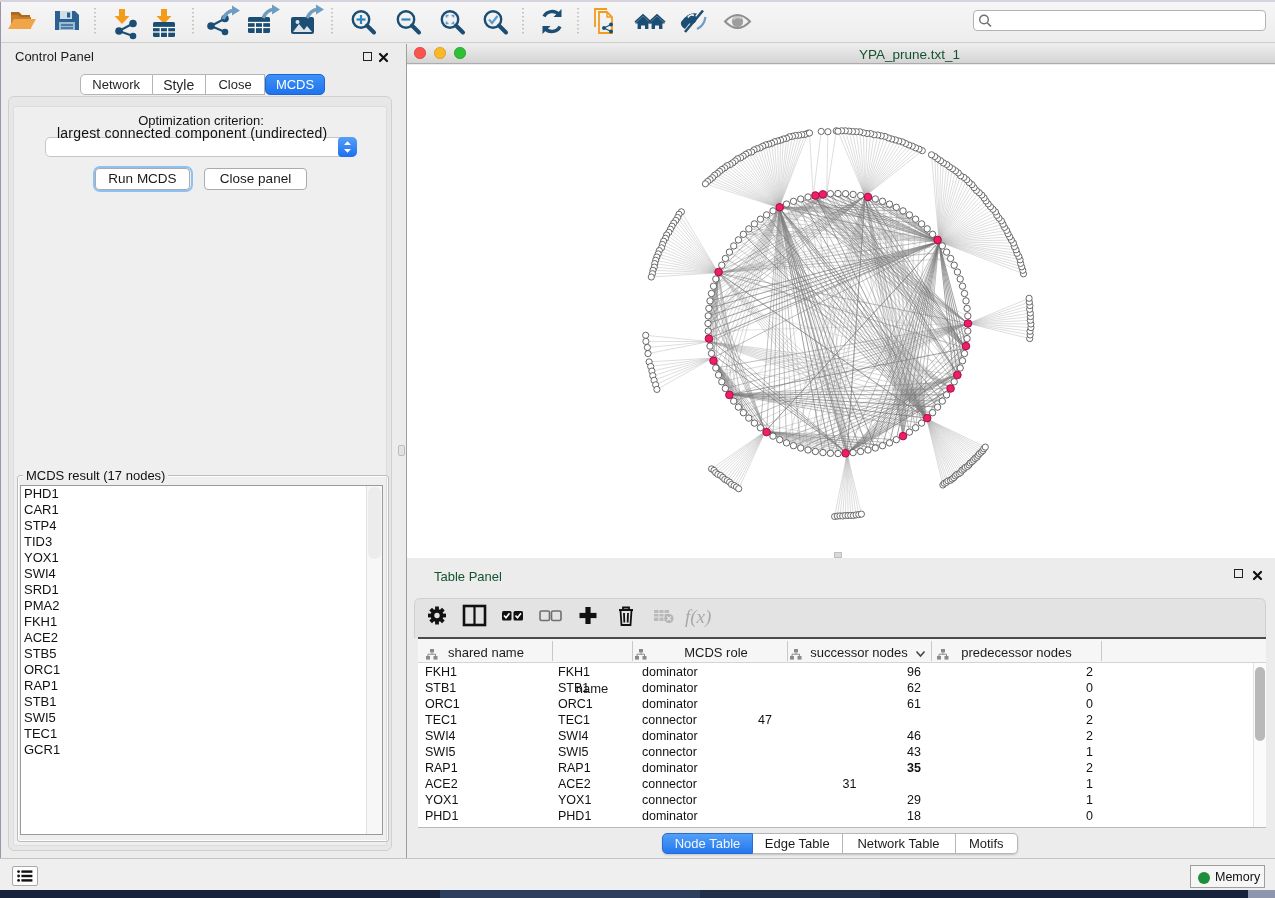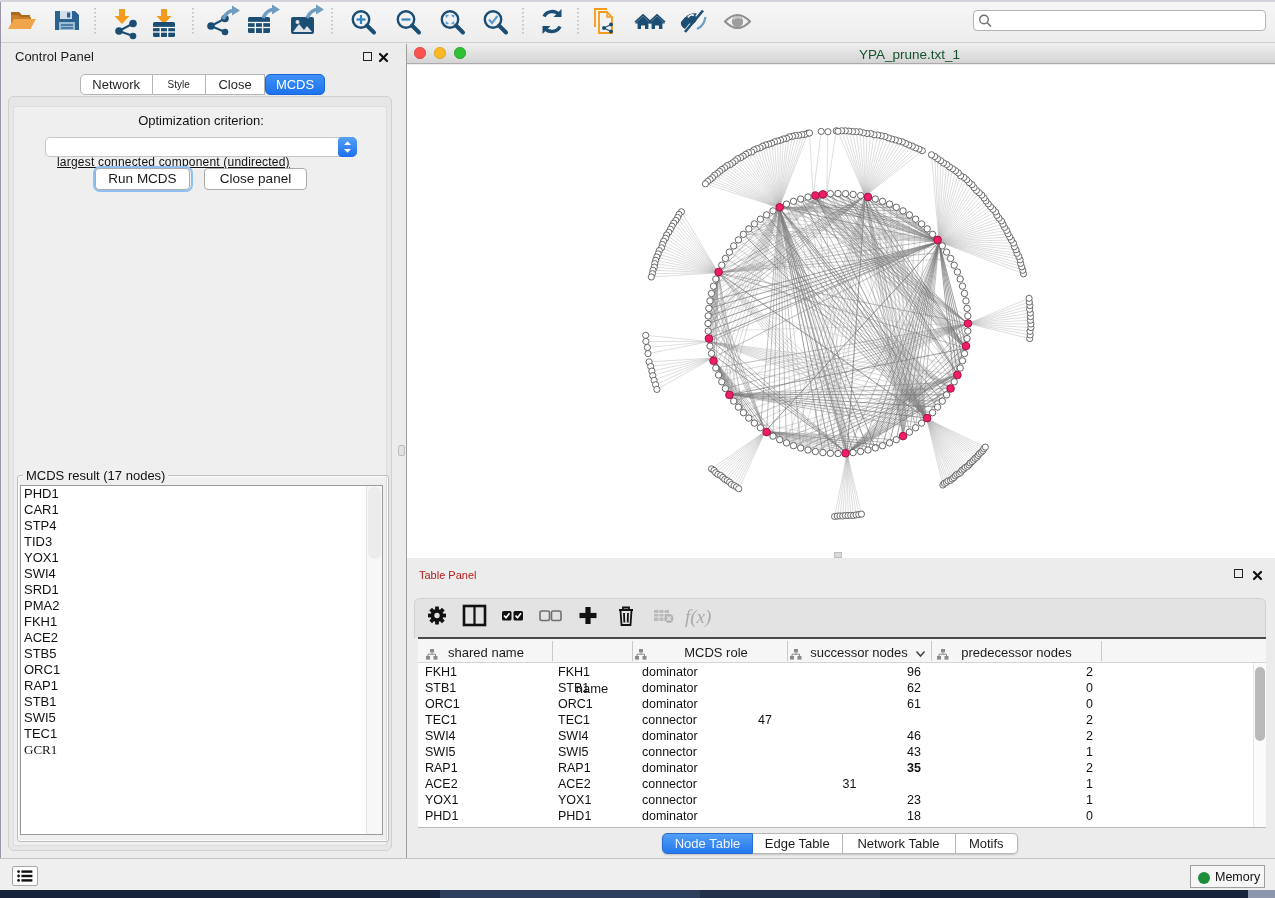--- a/index.html
+++ b/index.html
@@ -185,30 +185,30 @@
 <div class="abs" style="left:0;top:2px;width:1px;height:888px;background:#9c93a8;"></div>
 <div class="abs" style="left:406px;top:44px;width:1px;height:814px;background:#9e9e9e;"></div>
 <div class="abs" style="left:398px;top:445px;width:7px;height:11px;background:#e2e2e2;border:1px solid #bdbdbd;border-radius:2px;"></div>
 <div class="abs" style="left:15px;top:49px;font-size:13px;color:#1c1c1c;">Control Panel</div>
 <div class="abs" style="left:363px;top:52px;width:9px;height:9px;border:1.4px solid #222;"></div>
 <svg class="abs" style="left:377px;top:51px" width="13" height="13" viewBox="0 0 13 13">
  <path d="M3,3 L10,10 M10,3 L3,10" stroke="#111" stroke-width="2.2" stroke-linecap="round"></path>
 </svg>
 
 <div class="abs" style="left:79.7px;top:74px;width:73px;height:21px;background:#ffffff;border:1px solid #b5b5b5;border-radius:5px 0 0 5px;font-size:13px;color:#262626;text-align:center;line-height:20px;">Network</div>
-<div class="abs" style="left:152.7px;top:74px;width:53px;height:21px;background:#ffffff;border:1px solid #b5b5b5;border-left:none;font-size:10px;color:#262626;text-align:center;line-height:20px;">Style</div>
+<div class="abs" style="left:152.7px;top:74px;width:53px;height:21px;background:#ffffff;border:1px solid #b5b5b5;border-left:none;font-size:14px;color:#262626;text-align:center;line-height:20px;">Style</div>
 <div class="abs" style="left:205.8px;top:74px;width:59.5px;height:21px;background:#ffffff;border:1px solid #b5b5b5;border-left:none;font-size:13px;color:#262626;text-align:center;line-height:20px;">Close</div>
 <div class="abs" style="left:265.3px;top:74px;width:59.5px;height:21px;background:linear-gradient(#3f90f5,#1e73ee);border:1px solid #1a66d8;border-radius:5px;font-size:13px;color:#ffffff;text-align:center;line-height:20px;">MCDS</div>
 
 <div class="abs" style="left:8px;top:95.5px;width:384px;height:755px;background:#e7e7e7;border:1px solid #d0d0d0;border-radius:6px;"></div>
 <div class="abs" style="left:13px;top:106px;width:374px;height:740px;background:#efefef;border:1px solid #dcdcdc;border-radius:2px;"></div>
 
 <div class="abs" style="left:45px;top:113px;width:312px;text-align:center;font-size:13px;color:#111;">Optimization criterion:</div>
 <div class="abs" style="left:45px;top:137px;width:312px;height:19.5px;background:#ffffff;border:1px solid #c6c6c6;border-radius:5px;"></div>
-<div class="abs" style="left:57px;top:155px;font-size:12px;letter-spacing:0.2px;color:#111;text-decoration:underline;">largest connected component (undirected)</div>
+<div class="abs" style="left:57px;top:125px;font-size:14px;letter-spacing:0.2px;color:#111;">largest connected component (undirected)</div>
 <div class="abs" style="left:338px;top:137px;width:19px;height:19.5px;background:linear-gradient(#54a0f8,#1d6ef0);border-radius:4px 5px 5px 4px;"></div>
 <svg class="abs" style="left:340px;top:139px" width="15" height="16" viewBox="0 0 15 16">
   <path d="M4,6 L7.5,2.2 L11,6 z" fill="#ffffff"></path>
   <path d="M4,10 L7.5,13.8 L11,10 z" fill="#ffffff"></path>
 </svg>
 
 <div class="abs" style="left:92.5px;top:165.5px;width:100px;height:26.5px;border:2.5px solid #8fc0f3;border-radius:7px;"></div>
 <div class="abs" style="left:95px;top:168px;width:95px;height:21.5px;background:#ffffff;border:1px solid #ababab;border-radius:4px;font-size:13.5px;color:#1a1a1a;text-align:center;line-height:20px;">Run MCDS</div>
 <div class="abs" style="left:204px;top:168px;width:103px;height:21.5px;background:#ffffff;border:1px solid #ababab;border-radius:4px;font-size:13.5px;color:#1a1a1a;text-align:center;line-height:20px;">Close panel</div>
 
@@ -227,21 +227,21 @@
     <div style="height:16.05px;line-height:16.05px;">SRD1</div>
     <div style="height:16.05px;line-height:16.05px;">PMA2</div>
     <div style="height:16.05px;line-height:16.05px;">FKH1</div>
     <div style="height:16.05px;line-height:16.05px;">ACE2</div>
     <div style="height:16.05px;line-height:16.05px;">STB5</div>
     <div style="height:16.05px;line-height:16.05px;">ORC1</div>
     <div style="height:16.05px;line-height:16.05px;">RAP1</div>
     <div style="height:16.05px;line-height:16.05px;">STB1</div>
     <div style="height:16.05px;line-height:16.05px;">SWI5</div>
     <div style="height:16.05px;line-height:16.05px;">TEC1</div>
-    <div style="height:16.05px;line-height:16.05px;font-family:Liberation Serif, serif;">GCR1</div>
+    <div style="height:16.05px;line-height:16.05px;">GCR1</div>
   </div>
 
 <div class="abs" style="left:407px;top:44px;width:868px;height:20px;background:linear-gradient(#eeeeee,#d4d4d4);border-bottom:1px solid #ababab;border-radius:5px 0 0 0;"></div>
 <div class="abs" style="left:414.2px;top:47.4px;width:11.6px;height:11.6px;border-radius:50%;background:#fb544e;border:1px solid #e0443e;"></div>
 <div class="abs" style="left:434px;top:47.4px;width:11.6px;height:11.6px;border-radius:50%;background:#fcb827;border:1px solid #dfa023;"></div>
 <div class="abs" style="left:454.4px;top:47.4px;width:11.6px;height:11.6px;border-radius:50%;background:#2fc135;border:1px solid #2aa22e;"></div>
 <div class="abs" style="left:909.5px;top:47px;transform:translateX(-50%);font-size:13.5px;color:#14532d;">YPA_prune.txt_1</div>
 <div class="abs" style="left:407px;top:65px;width:868px;height:493px;background:#ffffff;">
 <svg width="868" height="493" viewBox="0 0 868 493" style="position:absolute;left:0;top:0">
 <g stroke="#b2b2b2" stroke-width="0.55" stroke-opacity="0.78">
@@ -1113,21 +1113,21 @@
 <circle cx="311.6" cy="207.0" r="3.8"></circle>
 <circle cx="372.7" cy="142.3" r="3.8"></circle>
 <circle cx="408.4" cy="130.5" r="3.8"></circle>
 <circle cx="415.9" cy="129.4" r="3.8"></circle>
 </g>
 </svg>
 </div>
 <div class="abs" style="left:834px;top:552px;width:8px;height:6px;background:#dadada;border:1px solid #bfbfbf;"></div>
 
 <div class="abs" style="left:407px;top:558px;width:868px;height:300px;background:#ececec;"></div>
-<div class="abs" style="left:419px;top:569px;font-size:11px;color:#b91c1c;">Table Panel</div>
+<div class="abs" style="left:434px;top:569px;font-size:13px;color:#14532d;">Table Panel</div>
 <div class="abs" style="left:1234px;top:569px;width:9px;height:9px;border:1.4px solid #222;"></div>
 <svg class="abs" style="left:1251px;top:569px" width="13" height="13" viewBox="0 0 13 13">
  <path d="M3,3 L10,10 M10,3 L3,10" stroke="#111" stroke-width="2.2" stroke-linecap="round"></path>
 </svg>
 <div class="abs" style="left:414px;top:598px;width:852px;height:40px;background:#e3e3e3;border:1px solid #d0d0d0;border-bottom:none;border-radius:6px 6px 0 0;"></div>
 <svg class="abs" style="left:414px;top:598px" width="852" height="40" viewBox="0 0 852 40">
 
   <g transform="translate(23,17.5)">
     <circle r="6.4" fill="#111"></circle>
     <g fill="#111">
@@ -1290,21 +1290,21 @@
 <span style="position:absolute;left:7px;">ACE2</span>
 <span style="position:absolute;left:140px;">ACE2</span>
 <span style="position:absolute;left:224px;">connector</span>
 <span style="position:absolute;left:360px;width:143px;text-align:center;">31</span>
 <span style="position:absolute;left:530px;width:145px;text-align:right;">1</span>
 </div>
     <div style="position:relative;height:16.05px;line-height:16.05px;font-size:12.5px;color:#111;">
 <span style="position:absolute;left:7px;">YOX1</span>
 <span style="position:absolute;left:140px;">YOX1</span>
 <span style="position:absolute;left:224px;">connector</span>
-<span style="position:absolute;left:360px;width:143px;text-align:right;">23</span>
+<span style="position:absolute;left:360px;width:143px;text-align:right;">29</span>
 <span style="position:absolute;left:530px;width:145px;text-align:right;">1</span>
 </div>
     <div style="position:relative;height:16.05px;line-height:16.05px;font-size:12.5px;color:#111;">
 <span style="position:absolute;left:7px;">PHD1</span>
 <span style="position:absolute;left:140px;">PHD1</span>
 <span style="position:absolute;left:224px;">dominator</span>
 <span style="position:absolute;left:360px;width:143px;text-align:right;">18</span>
 <span style="position:absolute;left:530px;width:145px;text-align:right;">0</span>
 </div>
   </div>

